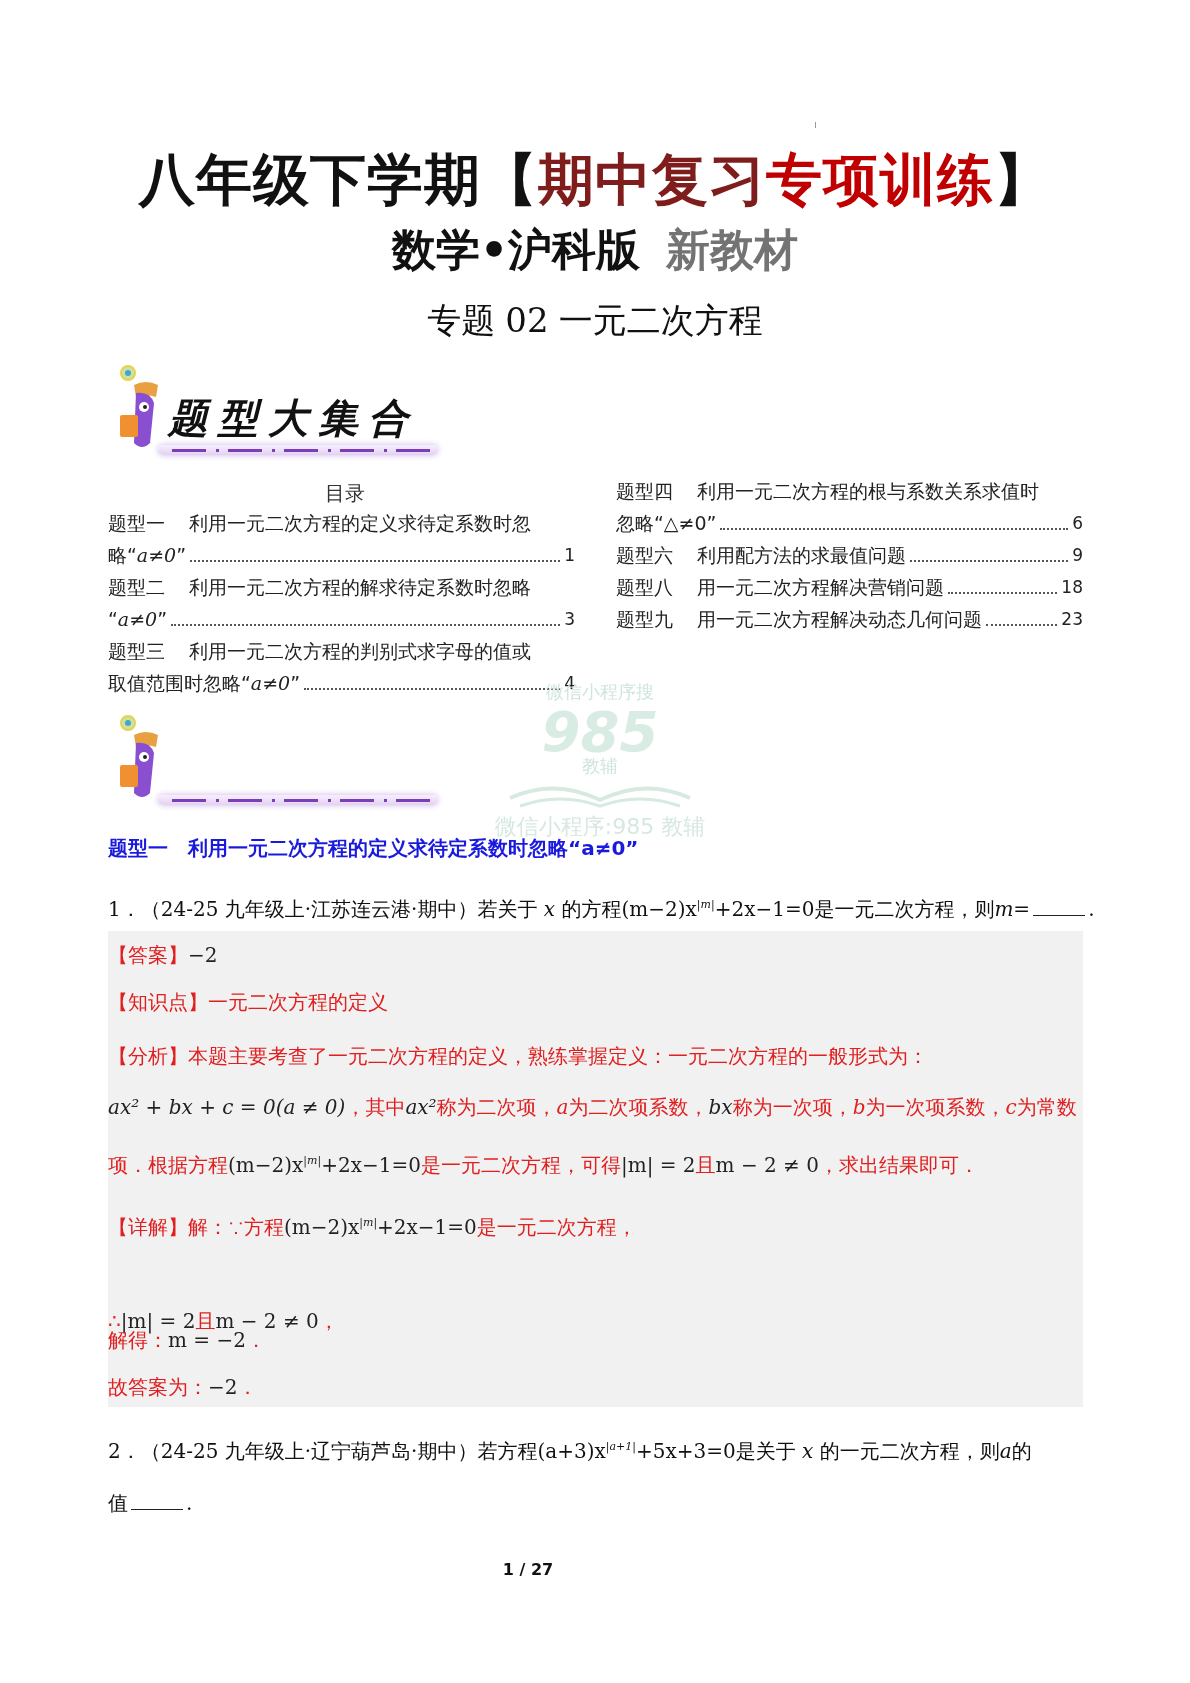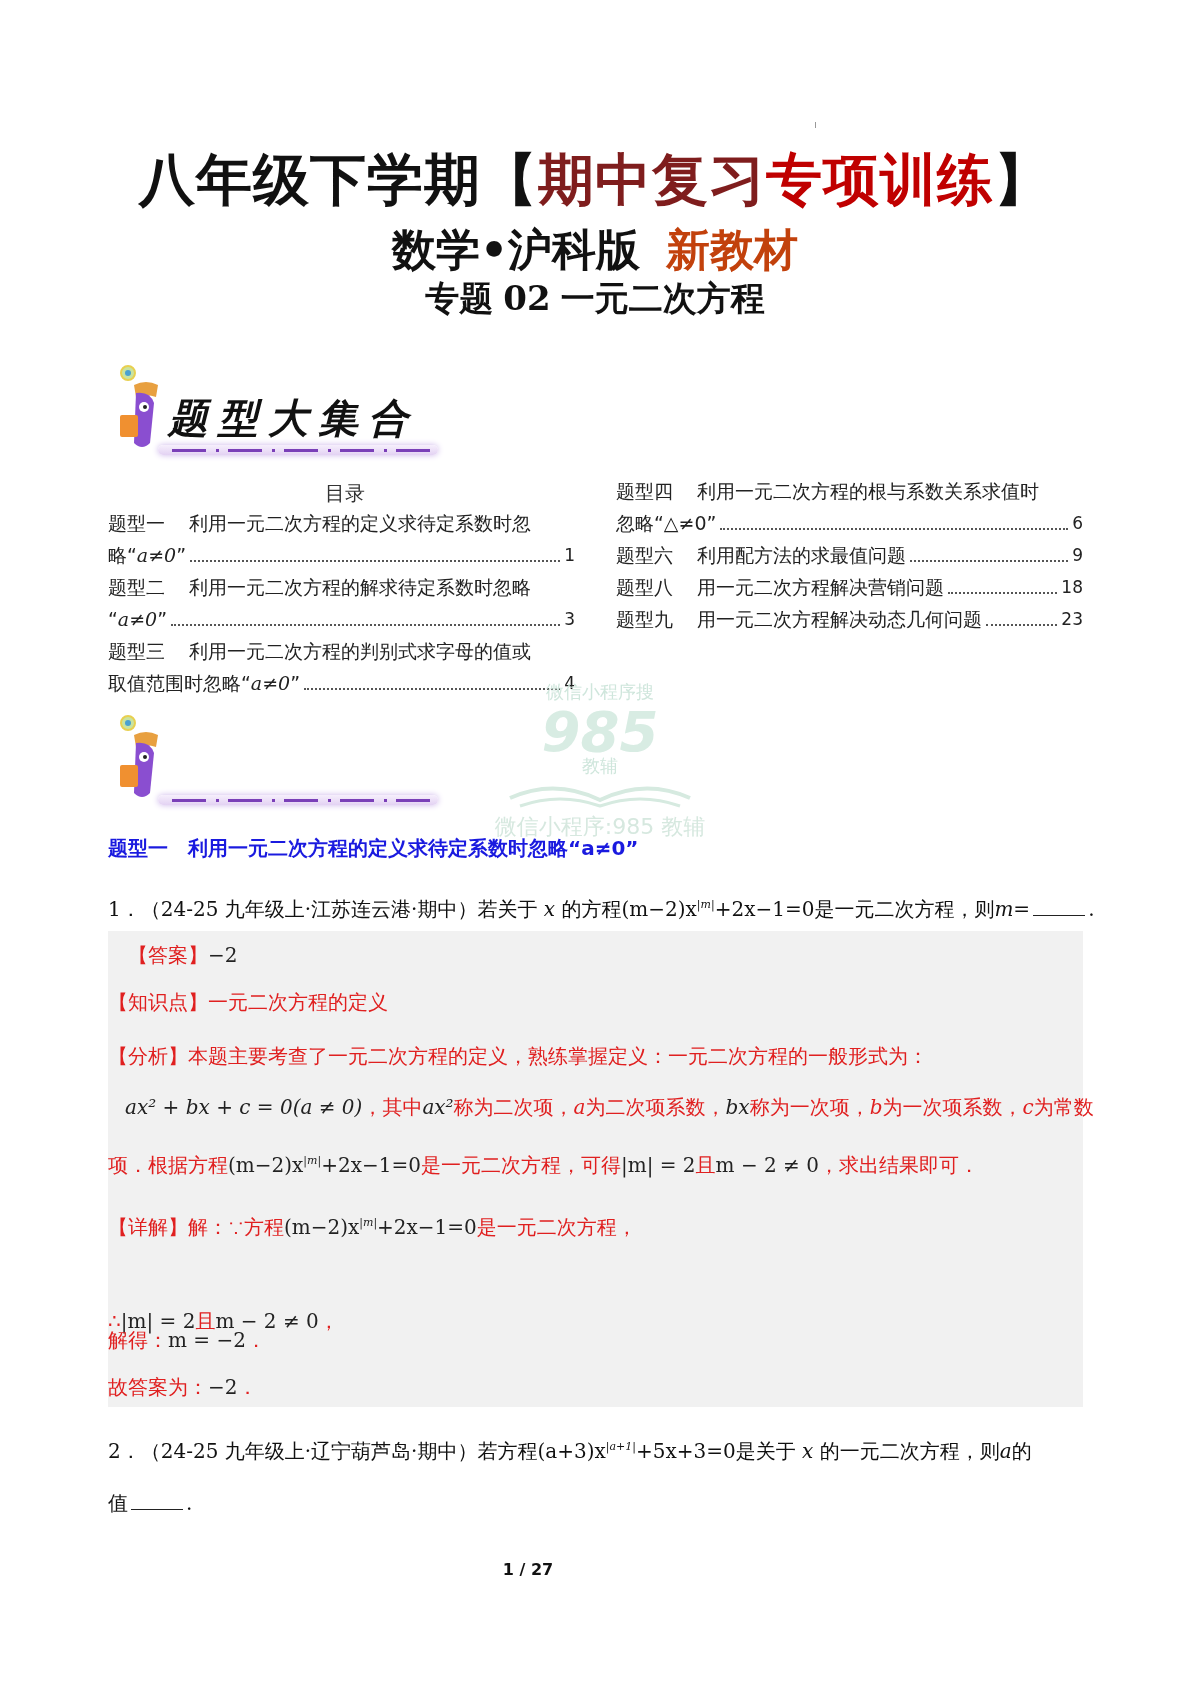--- a/index.html
+++ b/index.html
@@ -5,23 +5,23 @@
   html, body { margin:0; padding:0; background:#ffffff; }
   body { width:1190px; height:1683px; position:relative; overflow:hidden;
          font-family:"DejaVu Serif","Liberation Serif",serif; color:#111; }
   .abs { position:absolute; }
   .title { left:0; width:1190px; top:145px; text-align:center; font-family:"DejaVu Sans","Liberation Sans",sans-serif;
            font-weight:bold; font-size:56px; letter-spacing:1px; line-height:70px; white-space:nowrap; }
   .title .blue { color:#7f1d1d; }
   .title .red { color:#c00000; }
   .subtitle { left:0; width:1190px; top:222px; text-align:center; font-family:"DejaVu Sans","Liberation Sans",sans-serif;
               font-weight:bold; font-size:44px; line-height:56px; white-space:nowrap; }
-  .subtitle .orange { color:#c2410c; margin-left:26px; }
-  .topic { left:0; width:1190px; top:276px; text-align:center; font-family:"DejaVu Sans","Liberation Sans",sans-serif;
-           font-weight:bold; font-size:34px; line-height:44px; }
+  .subtitle .orange { color:#737373; margin-left:26px; }
+  .topic { left:0; width:1190px; top:298px; text-align:center; font-family:"DejaVu Sans","Liberation Sans",sans-serif;
+           font-weight:normal; font-size:34px; line-height:44px; }
   .topic .num { font-family:"DejaVu Serif","Liberation Serif",serif; margin:0 10px; }
 
   .banner { width:340px; height:110px; }
   .banner .mascot { position:absolute; left:8px; top:8px; width:50px; height:90px; }
   .banner .label { position:absolute; left:60px; top:36px; font-family:"DejaVu Serif","Liberation Serif",serif;
                    font-weight:bold; font-size:40px; letter-spacing:10px; color:#111; font-style:italic; }
   .banner .rule { position:absolute; left:50px; top:90px; width:280px; height:10px; border-radius:5px;
                   background:linear-gradient(#f6effc,#e3d2f3); box-shadow:0 0 6px #cdb6ea; }
   .banner .rule span { position:absolute; top:4px; height:3px; background:#7a3fb8; }
   .banner .rule i { position:absolute; top:4px; width:3px; height:3px; background:#7a3fb8; }
@@ -201,30 +201,30 @@
 <div class="abs section-head">题型一　利用一元二次方程的定义求待定系数时忽略“a≠0”</div>
 
 <div class="abs q" style="top:890px;">
   <span>1．</span><span>（24-25 九年级上·江苏连云港·期中）</span><span>若关于</span>
   <span class="it">x</span>
   <span>的方程</span><span class="rm">(m−2)x</span><sup class="it">|m|</sup><span class="rm">+2x−1=0</span><span>是一元二次方程，则</span><span class="it">m</span><span>=</span><span class="blank"></span><span>.</span>
 </div>
 
 <div class="abs answer-box"></div>
 
-<div class="abs ans" style="top:940px;padding-left:20px;">
+<div class="abs ans" style="top:940px;">
   <span>【答案】</span><span class="k rm">−2</span>
 </div>
 <div class="abs ans" style="top:987px;">
   <span>【知识点】</span><span>一元二次方程的定义</span>
 </div>
 <div class="abs ans" style="top:1041px;">
   <span>【分析】</span><span>本题主要考查了一元二次方程的定义，熟练掌握定义：一元二次方程的一般形式为：</span>
 </div>
-<div class="abs ans" style="top:1092px;padding-left:17px;">
+<div class="abs ans" style="top:1092px;">
   <span class="k it">ax² + bx + c = 0(a ≠ 0)</span><span>，其中</span><span class="k it">ax²</span><span>称为二次项，</span><span class="it">a</span><span>为二次项系数，</span><span class="k it">bx</span><span>称为一次项，</span><span class="it">b</span><span>为一次项系数，</span><span class="it">c</span><span>为常数</span>
 </div>
 <div class="abs ans" style="top:1146px;">
   <span>项．根据方程</span><span class="k rm">(m−2)x</span><sup class="k it">|m|</sup><span class="k rm">+2x−1=0</span><span>是一元二次方程，可得</span><span class="k rm">|m| = 2</span><span>且</span><span class="k rm">m − 2 ≠ 0</span><span>，求出结果即可．</span>
 </div>
 <div class="abs ans" style="top:1208px;">
   <span>【详解】</span><span>解：</span><span>∵方程</span><span class="k rm">(m−2)x</span><sup class="k it">|m|</sup><span class="k rm">+2x−1=0</span><span>是一元二次方程，</span>
 </div>
 <div class="abs ans" style="top:1306px;">
   <span>∴</span><span class="k rm">|m| = 2</span><span>且</span><span class="k rm">m − 2 ≠ 0</span><span>，</span>

